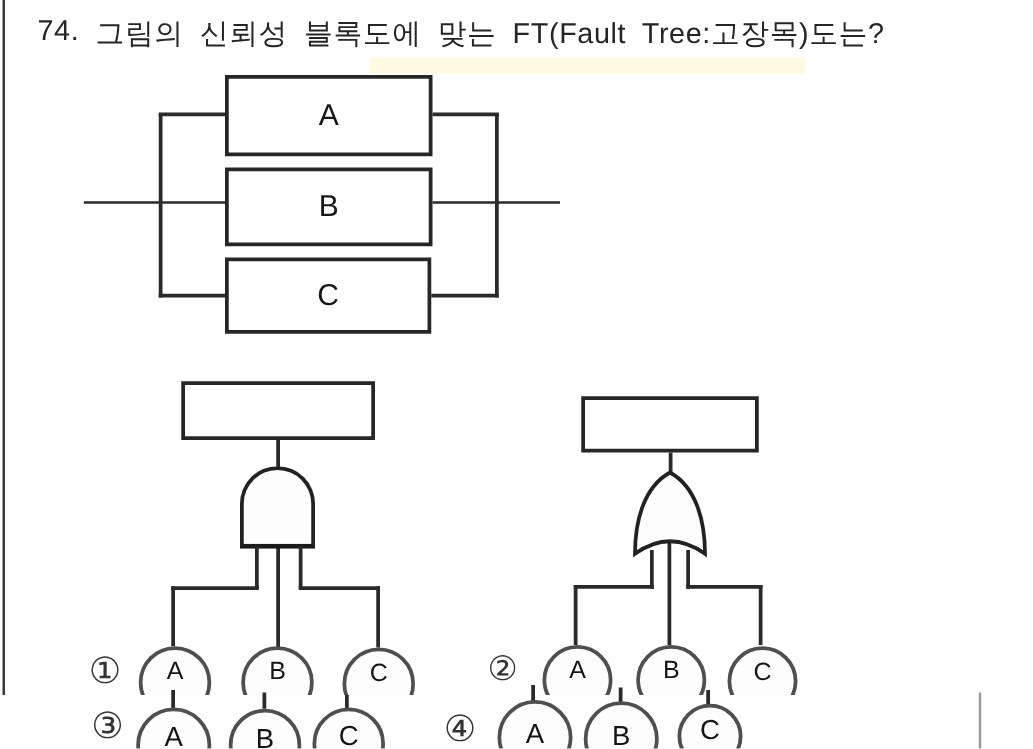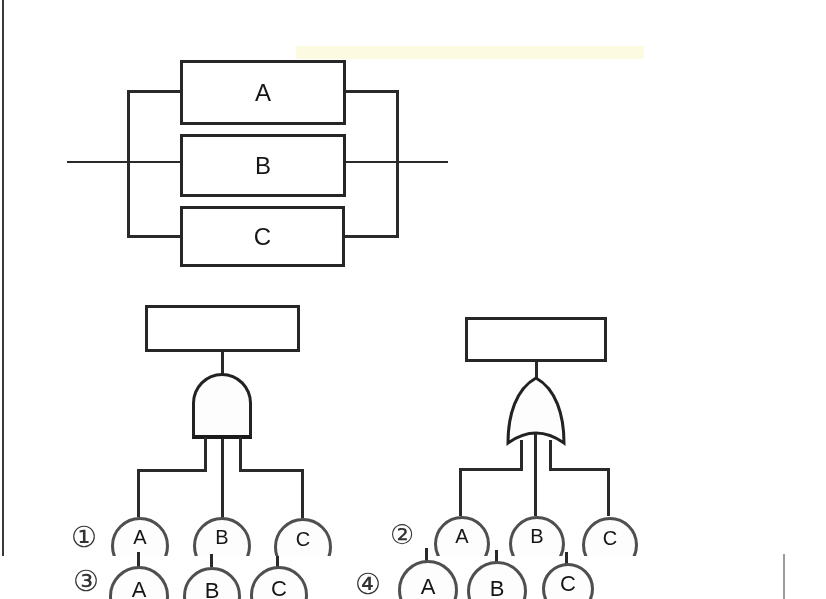--- a/index.html
+++ b/index.html
@@ -29,20 +29,24 @@
 </style>
 </head>
 <body>
 
 <div id="page">
 
   <div class="ln-thin" style="left:2px;top:0;width:2px;height:556px;"></div>
   <div class="ln" style="left:783px;top:554px;width:2px;height:45px;background:#9c9c9c;"></div>
   <div id="highlight"></div>
 
+  <div id="question">
+    <span>74.</span>
+    <span class="qtext">그림의 신뢰성 블록도에 맞는 FT(Fault Tree:고장목)도는?</span>
+  </div>
 
   <div>
     <div class="ln" style="left:67px;top:161px;width:114px;height:2px;"></div>
     <div class="ln" style="left:345px;top:161px;width:103px;height:2px;"></div>
     <div class="ln" style="left:127px;top:91px;width:3px;height:147px;"></div>
     <div class="ln" style="left:396px;top:91px;width:3px;height:147px;"></div>
     <div class="ln" style="left:127px;top:90px;width:55px;height:3px;"></div>
     <div class="ln" style="left:127px;top:235px;width:55px;height:3px;"></div>
     <div class="ln" style="left:344px;top:90px;width:55px;height:3px;"></div>
     <div class="ln" style="left:344px;top:235px;width:55px;height:3px;"></div>

